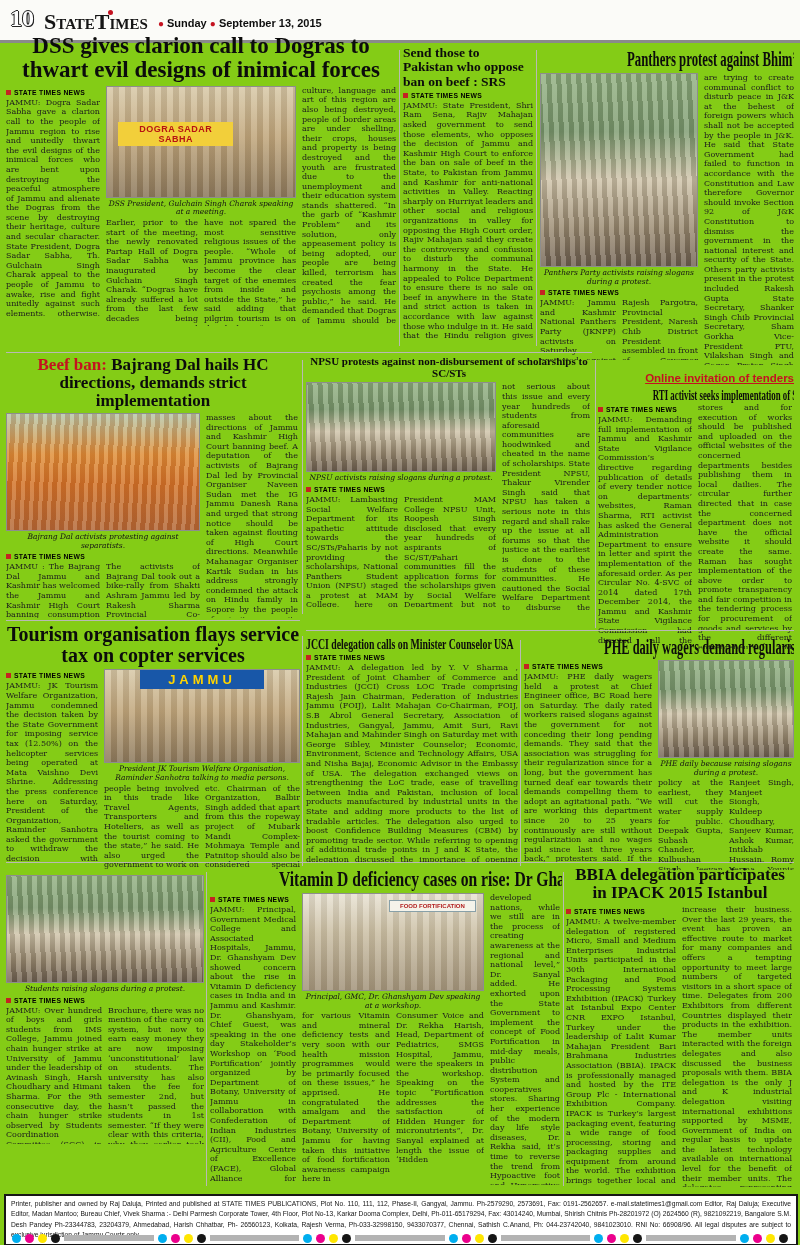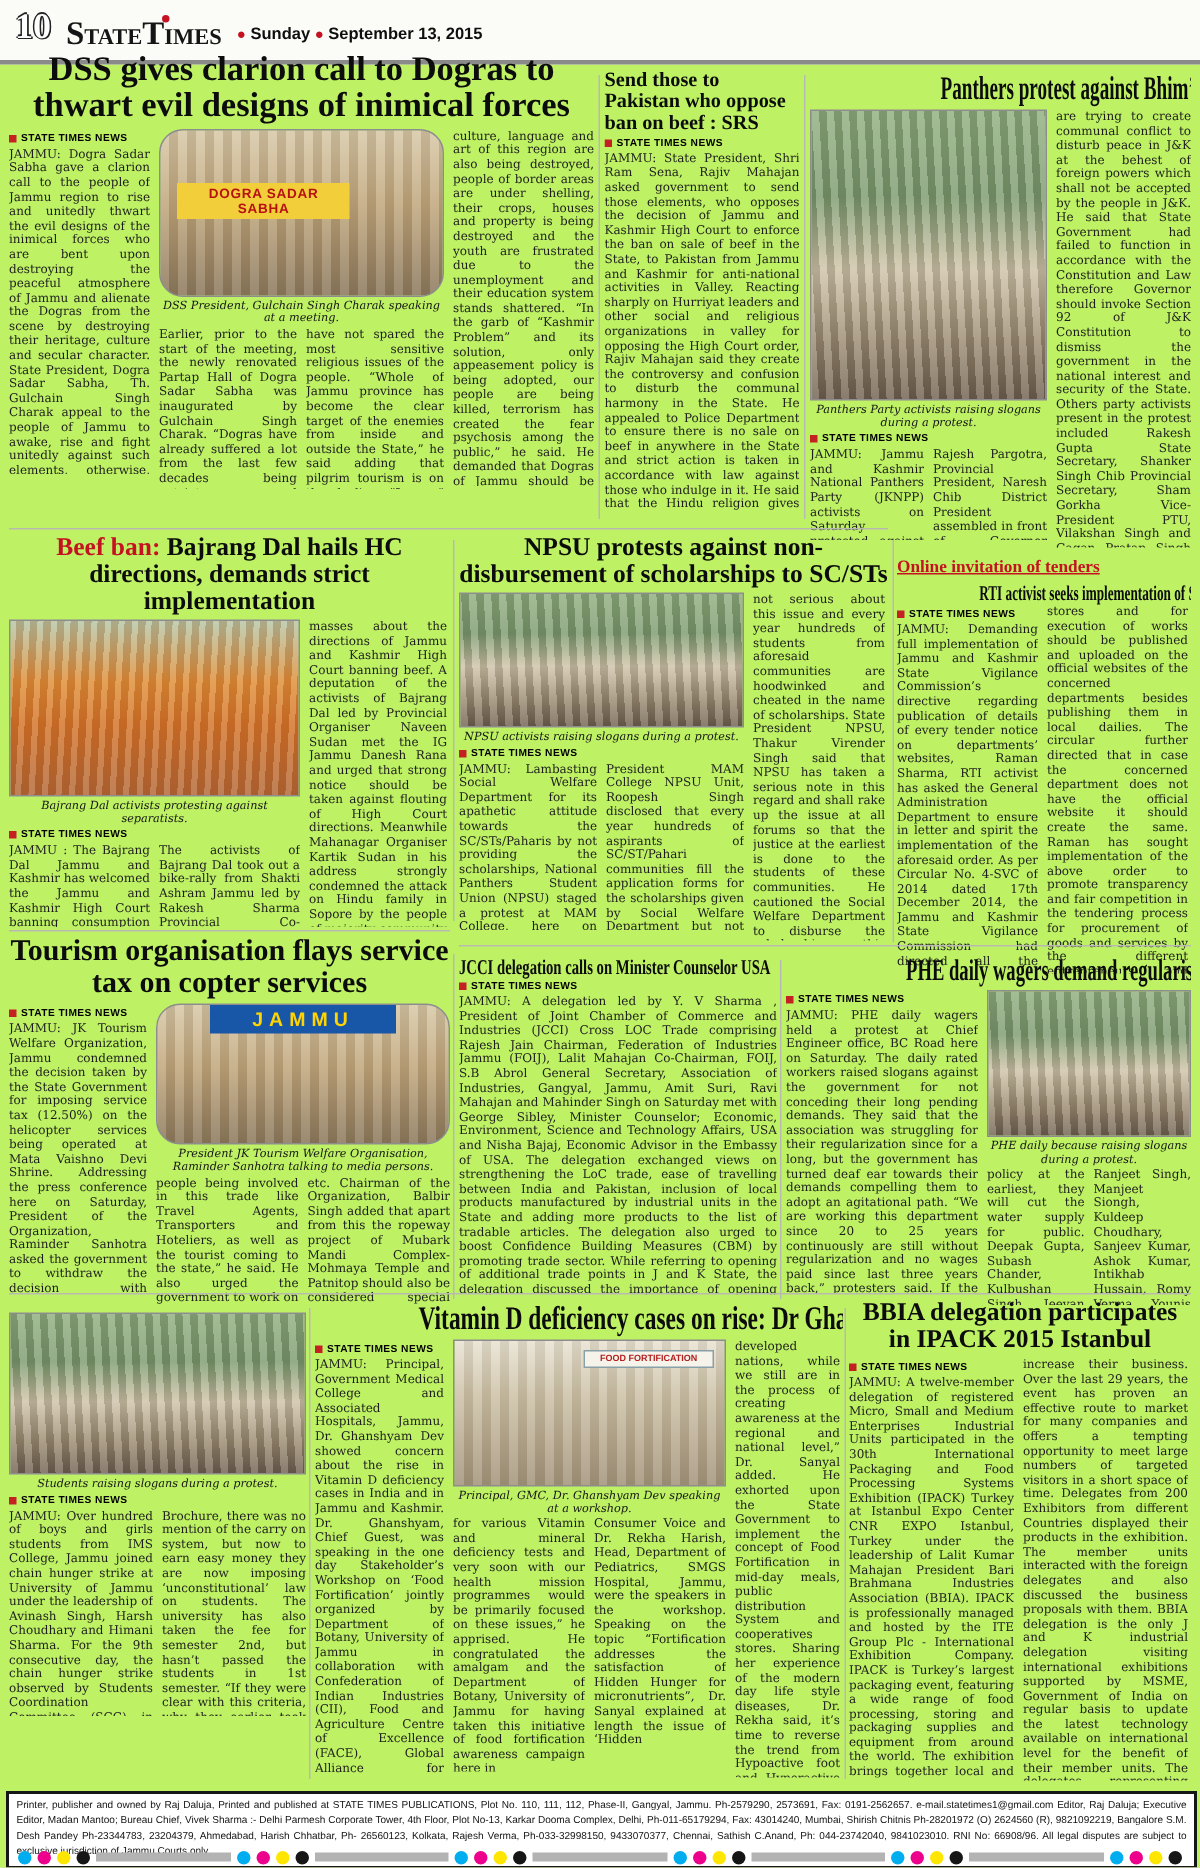--- a/index.html
+++ b/index.html
@@ -1,16 +1,16 @@
 <!DOCTYPE html>
 <html><head>
 <meta charset="utf-8">
 <style>
   html,body{margin:0;padding:0;background:#dedad2;}
-  .page{position:relative;width:800px;height:1245px;margin:0 auto;background:#bef264;
+  .page{position:relative;width:800px;height:1245px;margin:0 auto;background:#84cc16;
         font-family:"DejaVu Serif",serif;color:#1a1a1a;overflow:hidden;}
   
   .header{position:absolute;left:0;top:0;width:800px;height:40px;border-bottom:3px solid #8a8a8a;background:#fbfbf8;}
   .mast-row{display:flex;align-items:flex-end;gap:10px;padding:5px 0 2px 10px;}
   .pagenum{font:700 24px "Liberation Serif",serif;color:#fff;
            text-shadow:1px 0 #222,-1px 0 #222,0 1px #222,0 -1px #222,1px 1px #222;}
   .masthead{position:relative;font-family:"Liberation Serif",serif;font-variant:small-caps;
             font-weight:600;font-size:22px;line-height:.9;letter-spacing:0;color:#151515;}
   .masthead .idot{position:absolute;width:5px;height:5px;border-radius:50%;background:#c41220;top:-2px;left:62%;}
   .dateline{font-family:"Liberation Sans",sans-serif;font-weight:700;font-size:11px;color:#0e0e0e;padding-bottom:3px;}
@@ -19,30 +19,30 @@
   .article{position:absolute;overflow:hidden;}
   .hl{font-family:"Liberation Serif",serif;font-weight:700;color:#0c0c0c;text-align:center;line-height:1.06;margin:0;}
   .one{display:inline-block;white-space:nowrap;transform-origin:center;font-family:"Liberation Serif",serif;font-weight:700;color:#0c0c0c;}
   .oneL{transform-origin:left center;}
   .tag{display:flex;align-items:center;gap:3px;margin:3px 0 2px;}
   .sq{width:5px;height:5px;background:#c42222;flex:0 0 auto;}
   .tx{font-family:"Liberation Sans",sans-serif;font-weight:700;font-size:6.8px;letter-spacing:.3px;color:#000;white-space:nowrap;}
   .bt{font-size:8px;line-height:1.2;text-align:justify;color:#1d1d1d;overflow:hidden;}
   .cap{font-size:7.5px;font-style:italic;text-align:center;line-height:1.15;margin:2px 0 1px;color:#141414;}
   .cols{display:flex;gap:6px;}
-  .kicker{display:block;text-align:left;font-family:Liberation Serif, serif;font-weight:700;
+  .kicker{display:block;text-align:right;font-family:Liberation Sans, sans-serif;font-weight:700;
           font-size:11.5px;color:#c41220;text-decoration:underline;margin:0 0 1px;}
   
   .photo{position:relative;overflow:hidden;border:1px solid #8d8d8d;}
   .ph-crowd{background:repeating-linear-gradient(87deg,rgba(255,255,255,.18) 0 5px,rgba(0,0,0,.13) 5px 10px),
             linear-gradient(180deg,#8fae7e 0%,#7c9a6e 30%,#cfc3a8 55%,#9a8a70 80%,#6f6050 100%);}
   .ph-saffron{background:repeating-linear-gradient(93deg,rgba(255,255,255,.15) 0 4px,rgba(120,40,0,.18) 4px 9px),
             linear-gradient(180deg,#b7c7a8 0%,#e0903a 35%,#d4762c 60%,#b46a3a 100%);}
   .ph-indoor{background:repeating-linear-gradient(90deg,rgba(255,255,255,.12) 0 6px,rgba(60,40,20,.12) 6px 12px),
-            linear-gradient(180deg,#d8c9a8 0%,#c2a87e 45%,#8d7a5e 100%);border-radius:16px;}
+            linear-gradient(180deg,#d8c9a8 0%,#c2a87e 45%,#8d7a5e 100%);}
   .ph-hall{background:repeating-linear-gradient(90deg,rgba(255,255,255,.14) 0 6px,rgba(70,60,40,.10) 6px 12px),
             linear-gradient(180deg,#e8e2d2 0%,#cbbfa4 40%,#a2937a 100%);}
   .banner-yellow{position:absolute;left:6%;top:32%;width:58%;padding:2px 3px;background:#f2cf3a;color:#b71212;
             font:700 9px "Liberation Sans",sans-serif;text-align:center;letter-spacing:.5px;}
   .banner-blue{position:absolute;left:18%;top:0;width:64%;padding:2px 0;background:#1857a8;color:#ffd400;
             font:700 13px "Liberation Sans",sans-serif;text-align:center;letter-spacing:4px;}
   .banner-white{position:absolute;right:4%;top:6%;width:46%;padding:2px 1px;background:#f5f3ea;color:#b22020;
             border:1px solid #88a0a8;font:700 6px "Liberation Sans",sans-serif;text-align:center;}
   
   .vline{position:absolute;width:1px;background:#b9b9b4;}
@@ -141,21 +141,21 @@
         <div class="cols">
           <div class="bt" style="width:94px;height:68px">JAMMU : The Bajrang Dal Jammu and Kashmir has welcomed the Jammu and Kashmir High Court banning consumption of beef in the State and demanded strict implementation of these directions. They strongly condemned the act of separatist women leader Shazia Andrabi and denying to obey the Indian law. They further condemned the confronting of HC directions by the people.</div>
           <div class="bt" style="width:94px;height:68px">The activists of Bajrang Dal took out a bike-rally from Shakti Ashram Jammu led by Rakesh Sharma Provincial Co-organizer Jammu and Kashmir on Saturday for creating awareness among the</div>
         </div>
       </div>
       <div class="bt" style="width:92px;height:216px">masses about the directions of Jammu and Kashmir High Court banning beef. A deputation of the activists of Bajrang Dal led by Provincial Organiser Naveen Sudan met the IG Jammu Danesh Rana and urged that strong notice should be taken against flouting of High Court directions. Meanwhile Mahanagar Organiser Kartik Sudan in his address strongly condemned the attack on Hindu family in Sopore by the people of majority community and demanded stern action against the persons involved. Prominent among others present include Madhav Vaid, Malang, Govind Sharma, Rajesh Sharma, Palu, Pawan Kumar, Manik, Vicky Choudhary, Vikas Sharma and Rahul.</div>
     </div>
   </div>
 
   <div class="article" style="left:306px;top:356px;width:286px;height:272px;">
-    <h1 class="hl" style="font-size:17px">NPSU protests against non-disbursement of scholarships to SC/STs</h1>
+    <h1 class="hl" style="font-size:11px">NPSU protests against non-disbursement of scholarships to SC/STs</h1>
     <div class="cols" style="margin-top:3px">
       <div style="width:190px">
         <div class="photo ph-crowd" style="height:88px"></div>
         <div class="cap">NPSU activists raising slogans during a protest.</div>
         <div class="tag">
             <span class="sq"></span>
             <span class="tx">STATE TIMES NEWS</span>
           </div>
         <div class="cols">
           <div class="bt" style="width:92px;height:112px">JAMMU: Lambasting Social Welfare Department for its apathetic attitude towards the SC/STs/Paharis by not providing the scholarships, National Panthers Student Union (NPSU) staged a protest at MAM College, here on Saturday. The protestors raised the slogans against the State Government, Education Department and Social Welfare Department.</div>

